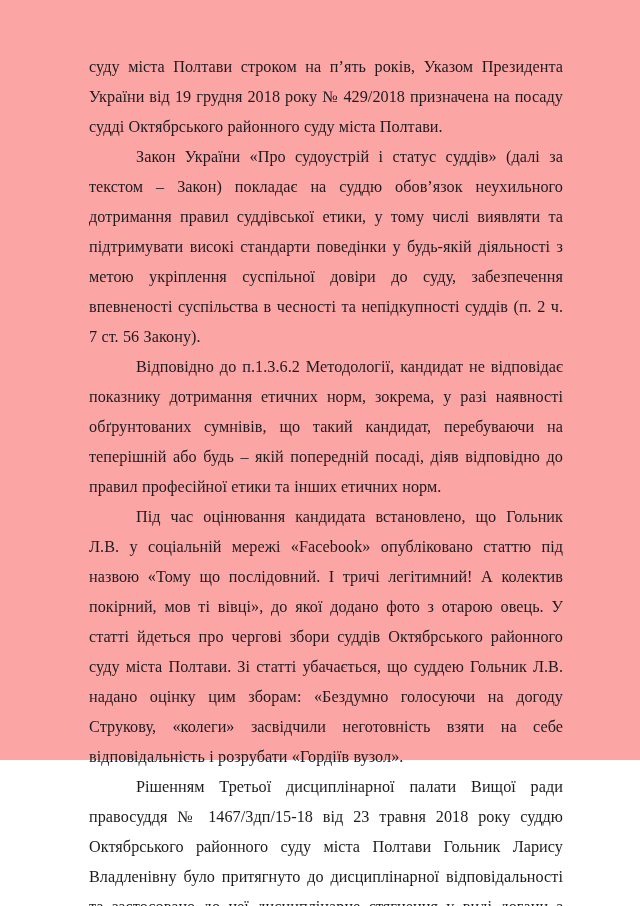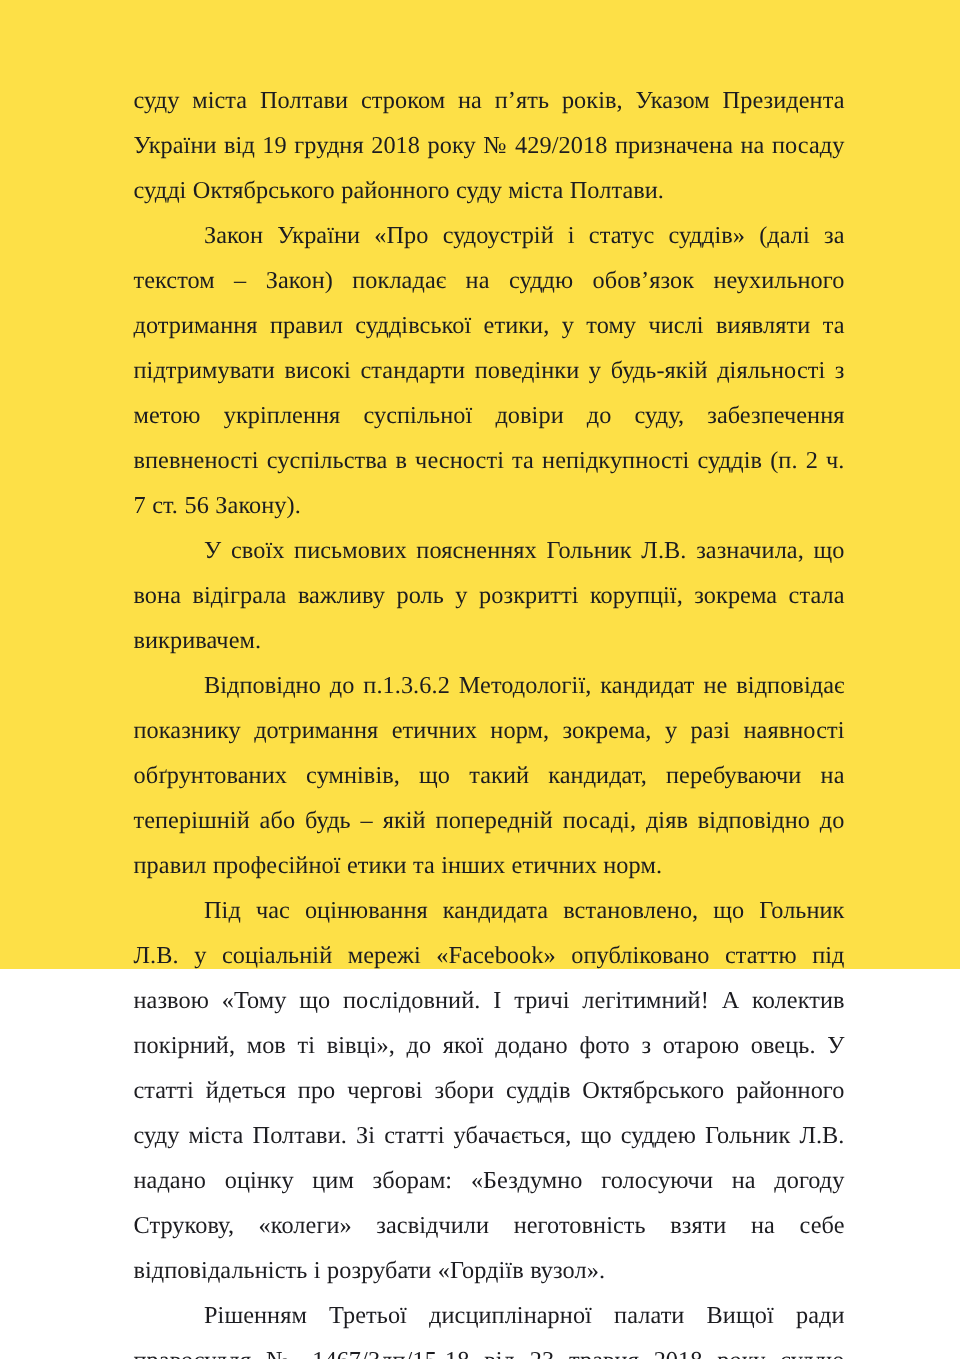--- a/index.html
+++ b/index.html
@@ -9,22 +9,22 @@
   body {
     width: 640px;
     height: 906px;
     background: #ffffff;
     font-family: "Liberation Serif", "DejaVu Serif", serif;
     overflow: hidden;
   }
   .page {
     position: relative;
     width: 640px;
-    height: 646px;
-    background: #fde047;
+    height: 760px;
+    background: #fca5a5;
     box-sizing: border-box;
   }
   .text-body {
     position: absolute;
     left: 89px;
     top: 52px;
     width: 474px;
   }
   p.para {
     margin: 0 0 0 0;
@@ -54,21 +54,20 @@
 </head>
 <body>
 
 <div class="page">
   <div class="text-body">
 
     <p class="para no-indent nostretch">суду міста Полтави строком на п’ять років, Указом Президента України від 19 грудня 2018 року № 429/2018 призначена на посаду судді Октябрського районного суду міста Полтави.</p>
 
     <p class="para nostretch">Закон України «Про судоустрій і статус суддів» (далі за текстом – Закон) покладає на суддю обов’язок неухильного дотримання правил суддівської етики, у тому числі виявляти та підтримувати високі стандарти поведінки у будь-якій діяльності з метою укріплення суспільної довіри до суду, забезпечення впевненості суспільства в чесності та непідкупності суддів (п. 2 ч. 7 ст. 56 Закону).</p>
 
-    <p class="para nostretch">У своїх письмових поясненнях Гольник Л.В. зазначила, що вона відіграла важливу роль у розкритті корупції, зокрема стала викривачем.</p>
 
     <p class="para nostretch">Відповідно до п.1.3.6.2 Методології, кандидат не відповідає показнику дотримання етичних норм, зокрема, у разі наявності обґрунтованих сумнівів, що такий кандидат, перебуваючи на теперішній або будь – якій попередній посаді, діяв відповідно до правил професійної етики та інших етичних норм.</p>
 
     <p class="para nostretch">Під час оцінювання кандидата встановлено, що Гольник Л.В. у соціальній мережі  «Facebook» опубліковано статтю під назвою «Тому що послідовний. І тричі легітимний! А колектив покірний, мов ті вівці», до якої додано фото з отарою овець. У статті йдеться про чергові збори суддів Октябрського районного суду міста Полтави. Зі статті убачається, що суддею Гольник Л.В. надано оцінку цим зборам: «Бездумно голосуючи на догоду Струкову, «колеги» засвідчили неготовність взяти на себе відповідальність і розрубати «Гордіїв вузол».</p>
 
     <p class="para nostretch">Рішенням Третьої дисциплінарної палати Вищої ради правосуддя № 1467/3дп/15-18 від 23 травня 2018 року суддю Октябрського районного суду міста Полтави Гольник Ларису Владленівну було притягнуто до дисциплінарної відповідальності та застосовано до неї дисциплінарне стягнення у виді догани з позбавленням права на отримання доплат до посадового окладу судді протягом одного місяця і констатовано допущення неетичної поведінки Гольник Л.В. по відношенню до своїх колег, що</p>
 
   </div>
 </div>
 

